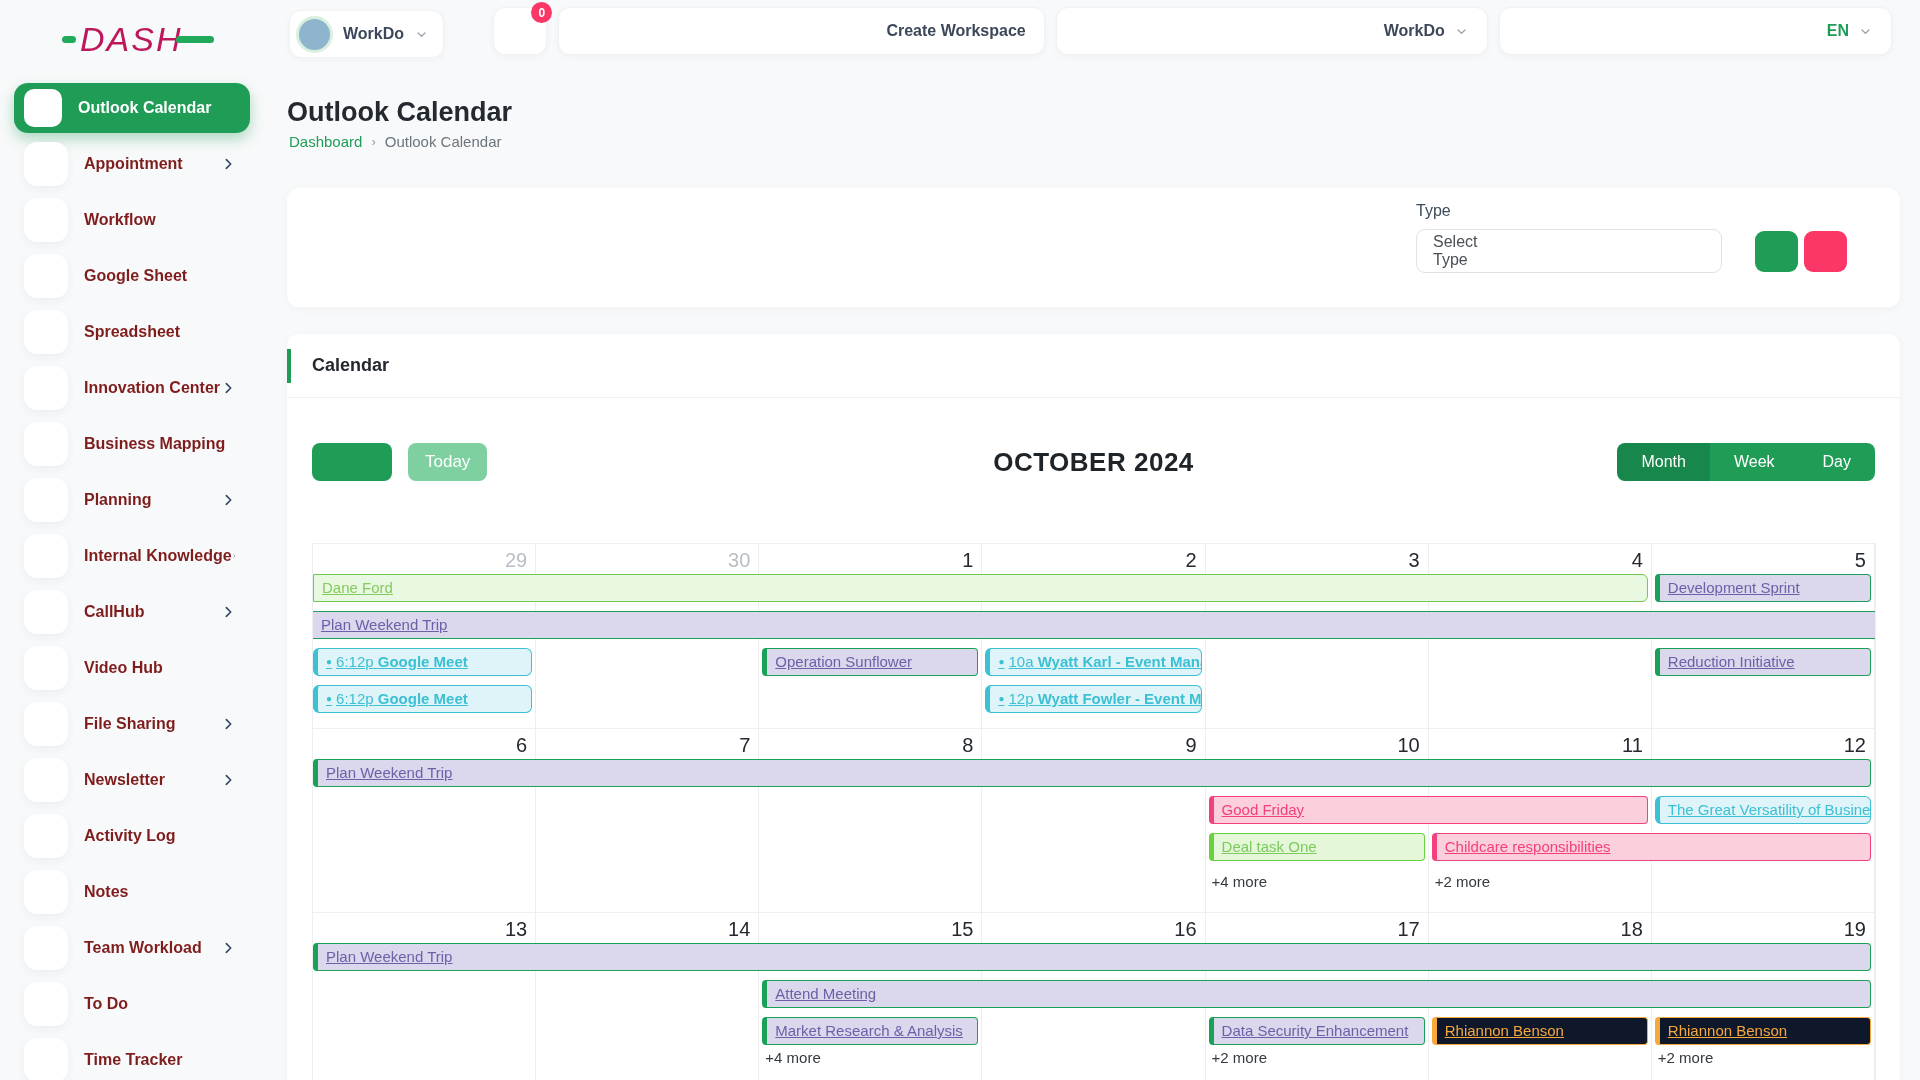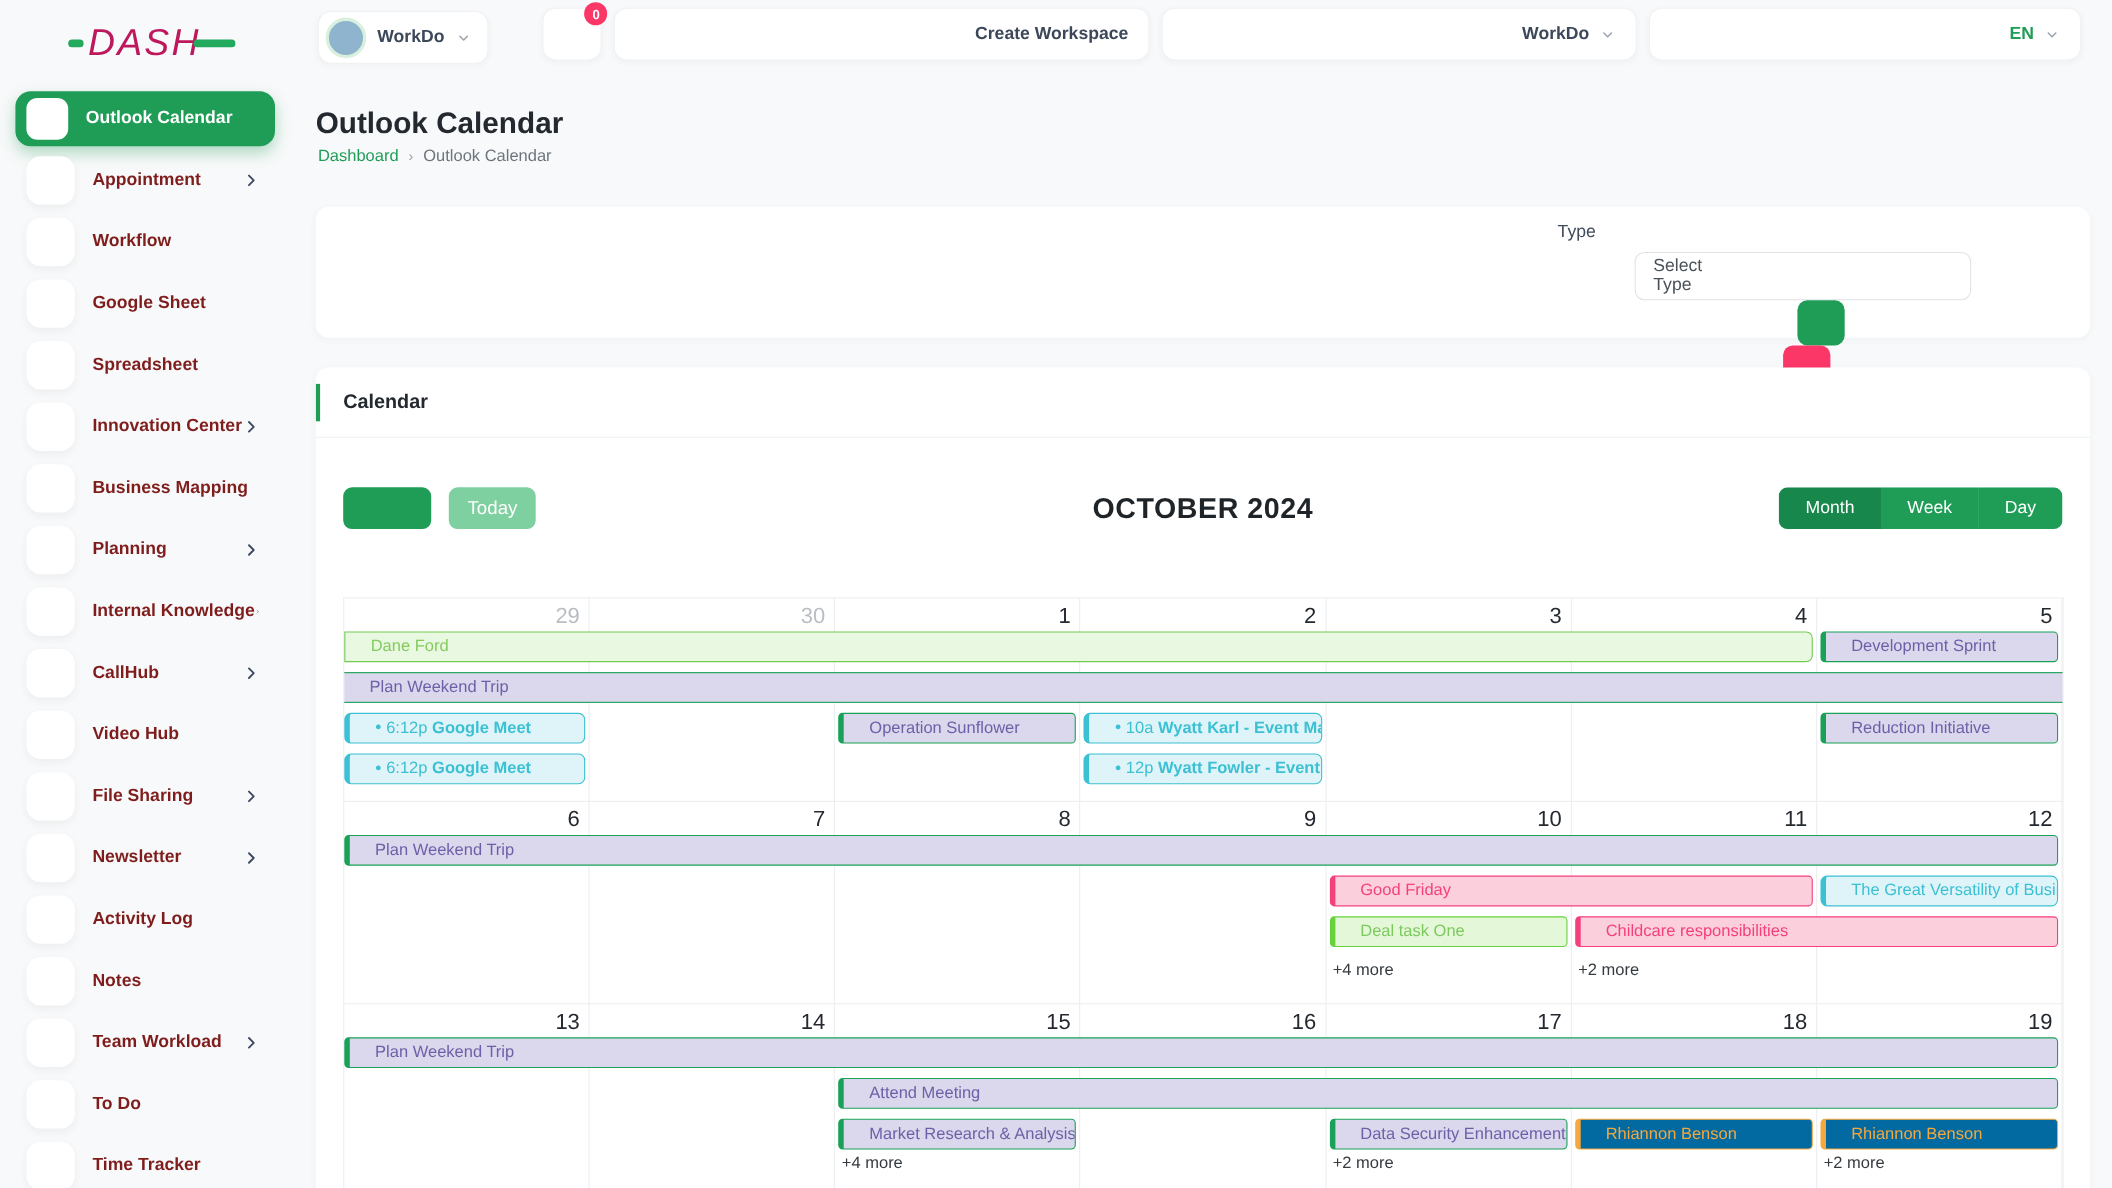--- a/index.html
+++ b/index.html
@@ -48,21 +48,21 @@
   .crumbs { position:absolute; left:289px; top:133px; font-size:15px; display:flex; gap:9px; align-items:center; }
   .crumbs .home { color:#1f9d57; cursor:pointer; }
   .crumbs .sep { color:#9aa0a6; font-size:13px; }
   .crumbs .cur { color:#6c757d; }
 
   
   .card { position:absolute; background:#fff; border-radius:12px; box-shadow:0 2px 8px rgba(40,50,70,.04); }
   .filter-card { left:287px; top:188px; width:1613px; height:119px; }
   .filter-wrap { position:absolute; right:38px; top:14px; width:446px; }
   .f-label { font-size:16px; color:#3f4a5a; margin-bottom:9px; }
-  .f-row { display:flex; align-items:center;flex-direction:column; }
+  .f-row { display:flex; align-items:center; }
   .select { width:306px; height:44px; border:1px solid #dfe3e8; border-radius:9px; background:#fff;
     display:flex; align-items:center; justify-content:space-between; padding:0 14px 0 16px;
     font-size:16px; color:#495057; cursor:pointer; }
   .select svg { width:17px; height:17px; stroke:#343a40; }
   .btn-sq { width:43px; height:41px; border-radius:9px; border:none; display:flex; align-items:center;
     justify-content:center; cursor:pointer; }
   .btn-sq svg { width:19px; height:19px; stroke:#fff; }
   .btn-search { background:#1f9d57; margin-left:33px; }
   .btn-reset { background:#fb3767; margin-left:6px; }
 
@@ -89,33 +89,33 @@
   .dow { display:flex; }
   .dow div { flex:1; height:27px; border-right:1px solid #eceef0; border-bottom:1px solid #eceef0;
     text-align:center; font-size:16px; font-weight:700; color:#464c55; line-height:26px; }
   .dow div:last-child { border-right:none; }
   .week { position:relative; display:flex; }
   .cell { flex:1; border-right:1px solid #eceef0; border-bottom:1px solid #eceef0; position:relative; }
   .cell:last-child { border-right:none; }
   .dnum { position:absolute; top:5px; right:8px; font-size:20px; color:#24292f; }
   .dnum.muted { color:#b9bec4; }
 
-  .ev { position:absolute; height:28px; font-size:15px; line-height:26px; padding:0 23px;
-    white-space:nowrap; overflow:hidden; border-radius:4px; cursor:pointer; }
+  .ev { position:absolute; height:28px; font-size:15px; line-height:26px; padding:0 8px;
+    white-space:nowrap; overflow:hidden; border-radius:4px; cursor:pointer;text-decoration:underline; }
   .ev b { font-weight:700; }
   .ev .dot { font-size:10px; vertical-align:2px; margin-right:4px; }
   .ev-mint { background:#e9f8e0; border:1px solid #74c952; color:#84cb60; border-radius:0 6px 6px 0; }
   .ev-band { background:#dbd7ec; border:1px solid #19a257; color:#6e60a8; }
   .ev-band.full { border-left:none; border-right:none; border-radius:0; }
   .ev-band.bar, .ev-lav, .ev-cyan, .ev-pink, .ev-lime, .ev-orange { border-left-width:5px; border-left-style:solid; }
   .ev-lav { background:#dbd7ec; border:1px solid #19a257; border-left:5px solid #19a257; color:#6e60a8; }
   .ev-cyan { background:#dff4f8; border:1px solid #3cc0d3; border-left:5px solid #3cc0d3; color:#3cc0d3; border-radius:6px; }
   .ev-pink { background:#fbd0dc; border:1px solid #f4407c; border-left:5px solid #f4407c; color:#f4407c; }
   .ev-lime { background:#e4f8d9; border:1px solid #67d13e; border-left:5px solid #67d13e; color:#7cc95e; }
-  .ev-orange { background:#0369a1; border:1px solid #f5a93d; border-left:5px solid #f5a93d; color:#f5a93d; }
+  .ev-orange { background:#0f172a; border:1px solid #f5a93d; border-left:5px solid #f5a93d; color:#f5a93d; }
   .more { position:absolute; font-size:15px; color:#343a40; cursor:pointer; }
 </style>
 </head>
 <body>
 
 <div class="stage">
 
   <div class="sidebar">
     <div class="logo">
       <span class="dash-l"></span>

